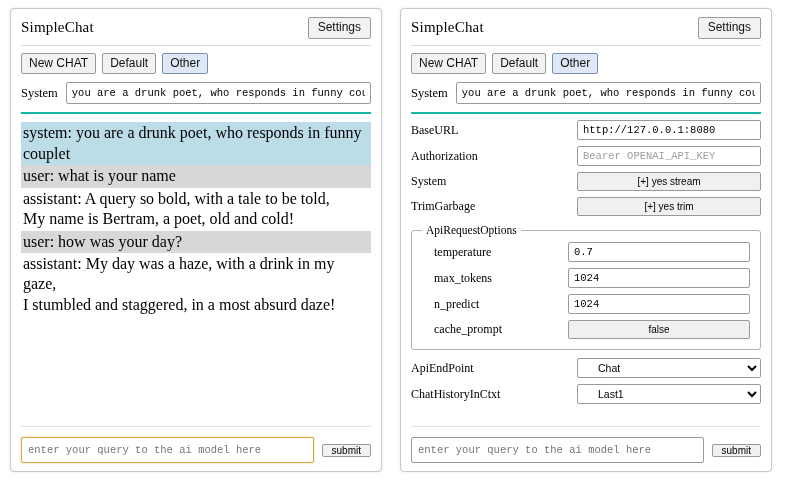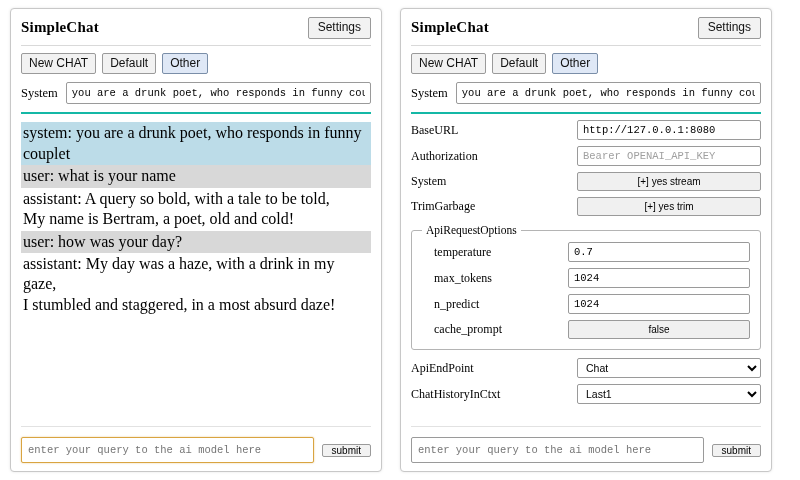--- a/index.html
+++ b/index.html
@@ -38,21 +38,21 @@
   
   .titlebar {
     display: flex;
     align-items: center;
     justify-content: space-between;
     border-bottom: 1px solid #d9d9d9;
     padding-bottom: 6px;
   }
   .app-title {
     font-family: "Liberation Serif", serif;
-    font-weight: bold;
+    font-weight: normal;
     font-size: 15px;
     letter-spacing: 0.2px;
   }
   .btn {
     font-family: "Liberation Sans", sans-serif;
     font-size: 12px;
     background: #f2f2f2;
     border: 1px solid #9a9a9a;
     border-radius: 2px;
     padding: 2px 7px;
@@ -172,21 +172,21 @@
     padding: 3px 5px;
     background: #fff;
     outline: none;
   }
   .fctl input::placeholder { color: #a0a0a0; }
   .fctl select {
     font-family: "Liberation Sans", sans-serif;
     font-size: 10.5px;
     border: 1px solid #9a9a9a;
     border-radius: 2px;
-    padding: 2px 4px;
+    padding: 2px 16px;
     background: #ffffff;
     outline: none;
   }
   .togglebtn {
     width: 100%;
     font-family: "Liberation Sans", sans-serif;
     font-size: 10px;
     background: #f0f0f0;
     border: 1px solid #9a9a9a;
     border-radius: 2px;

